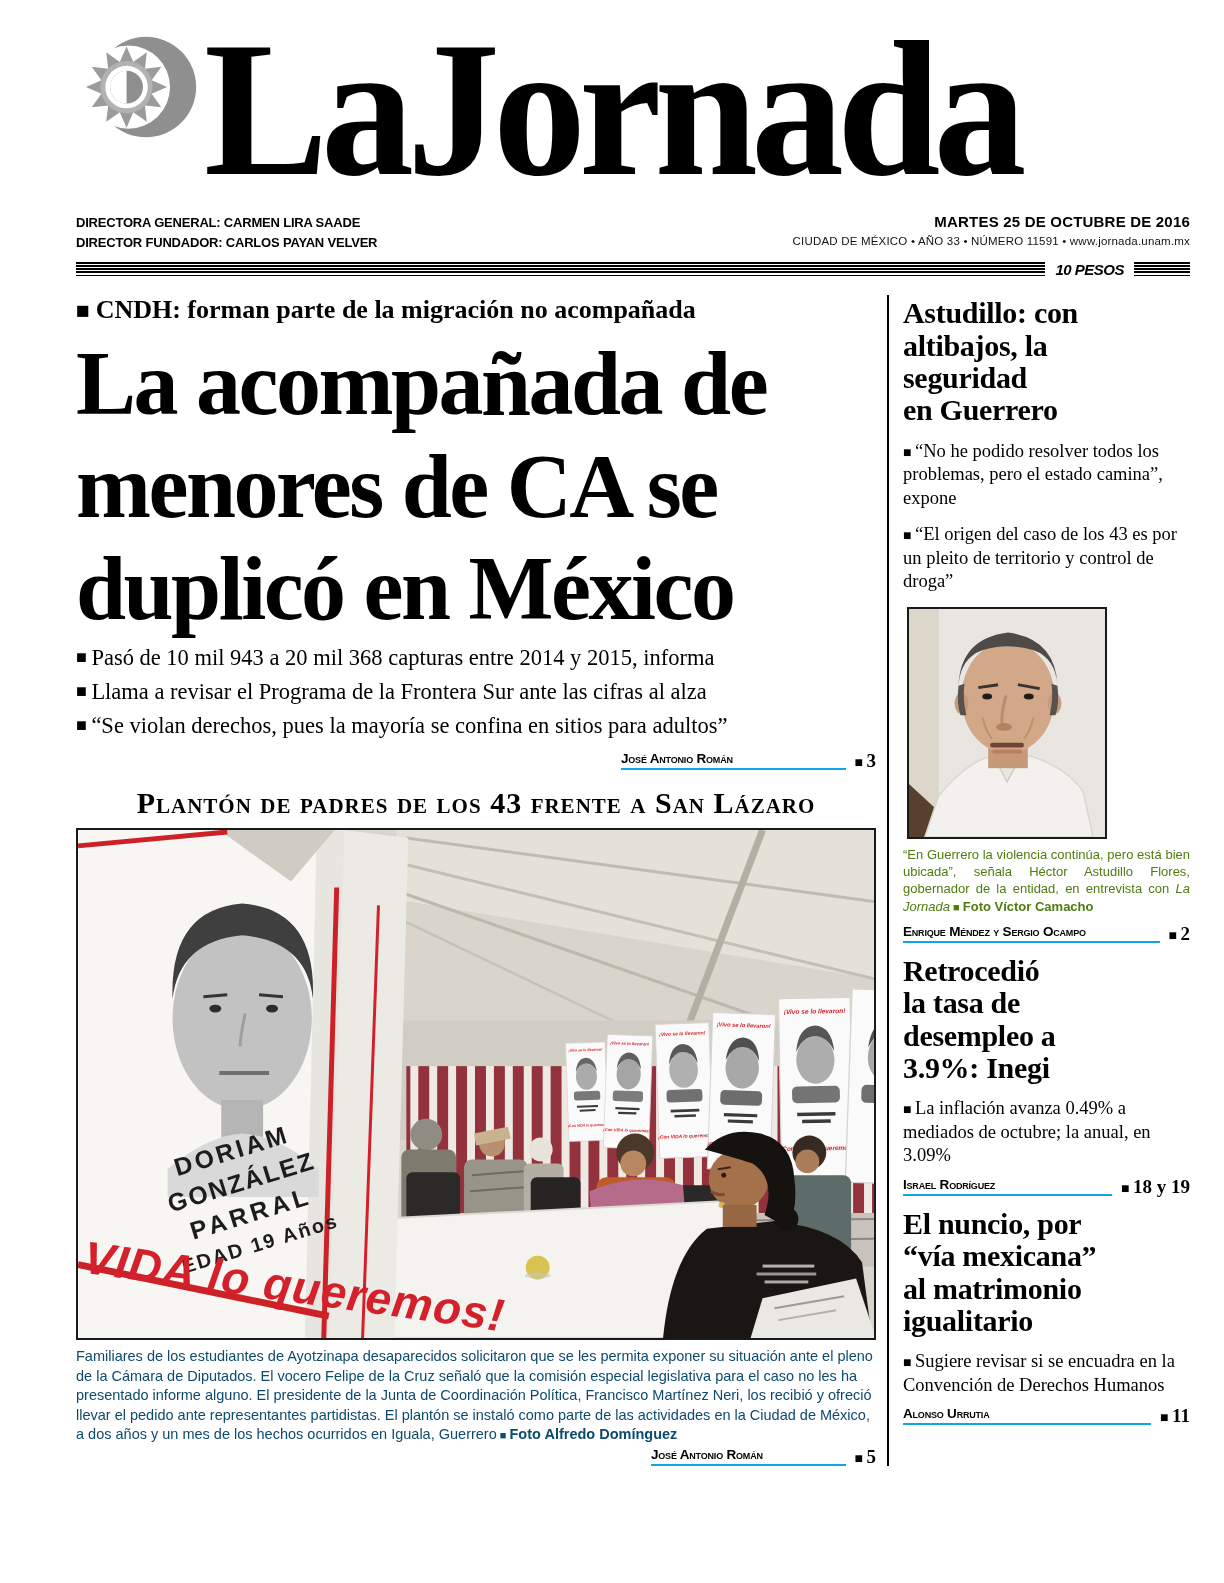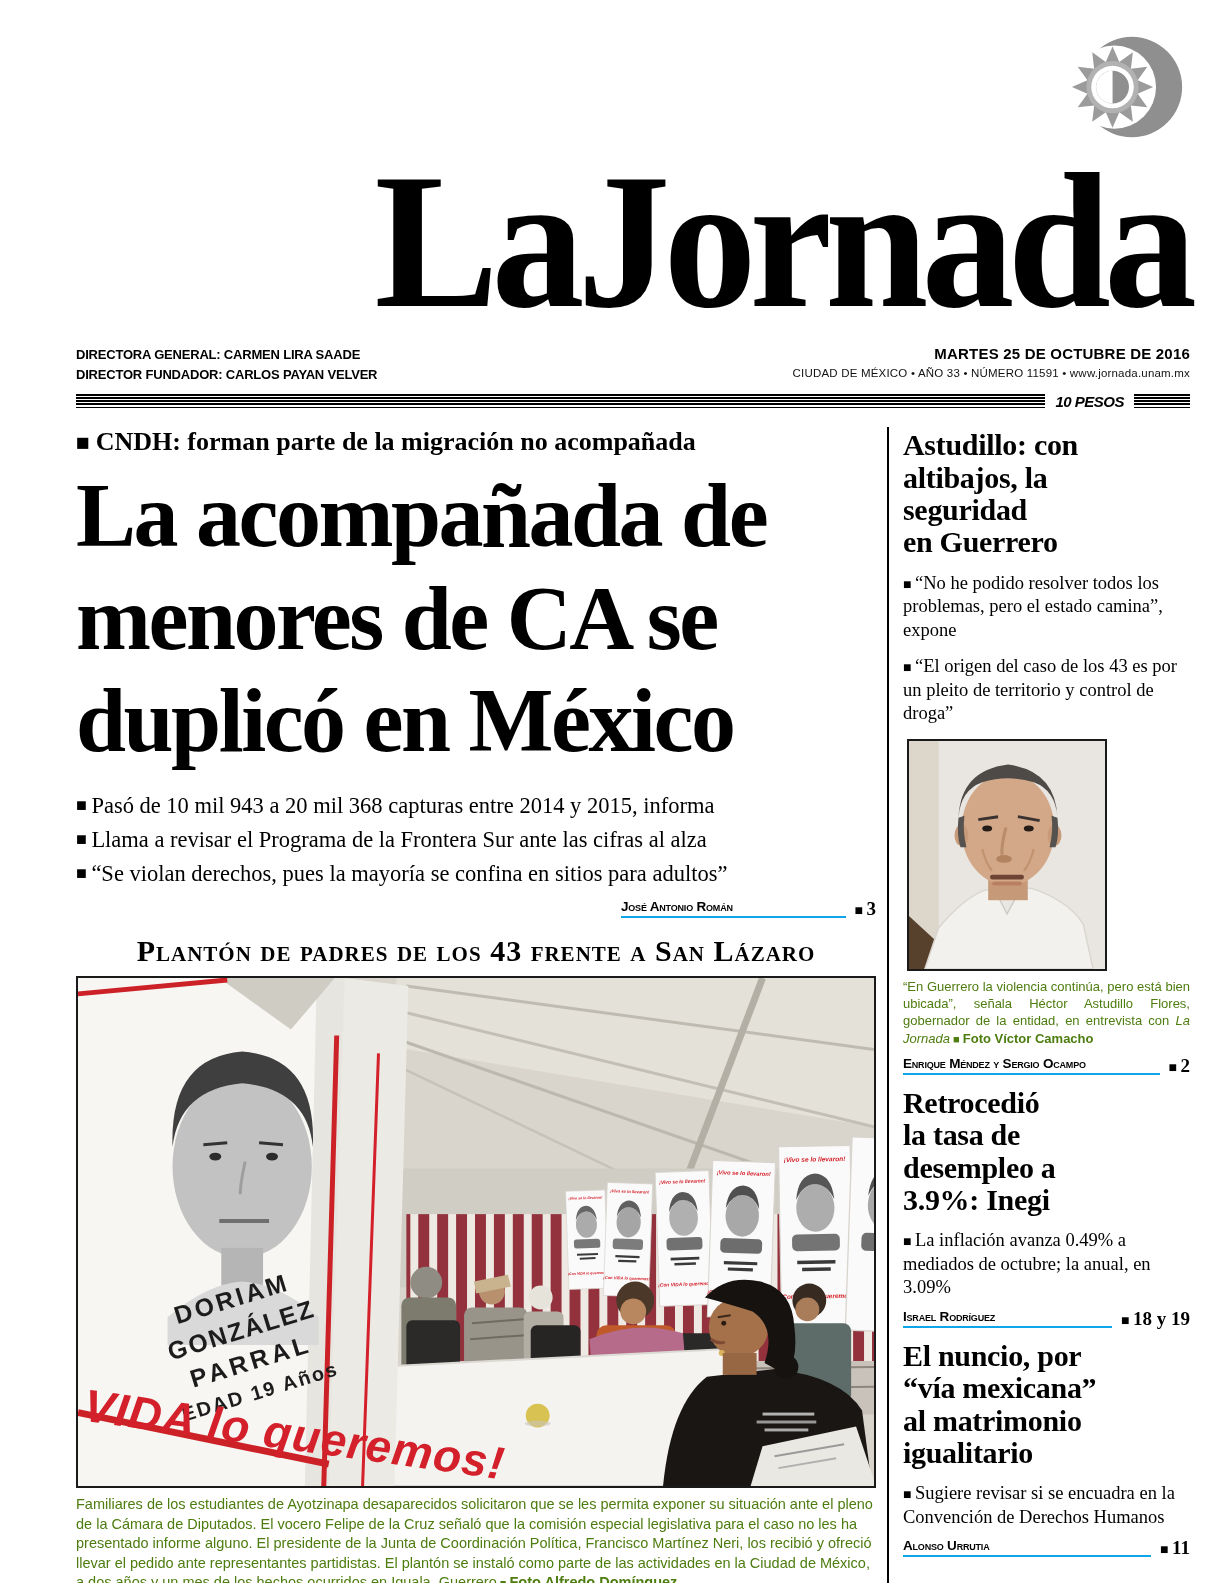--- a/index.html
+++ b/index.html
@@ -1,20 +1,20 @@
 <!DOCTYPE html>
 <html><head>
 <meta charset="utf-8">
 <style>
   html,body{margin:0;padding:0;background:#888;}
   .page{position:relative;width:1224px;height:1583px;margin:0 auto;background:#fff;
         padding:26px 34px 0 76px;box-sizing:border-box;overflow:hidden;color:#000;
         font-family:"Liberation Serif","DejaVu Serif",serif;}
   
-  .mast-row{display:flex;align-items:flex-end;flex-direction:column;}
+  .mast-row{display:flex;align-items:flex-start;}
   .logo{flex:0 0 auto;margin:0 4px 6px 8px;}
   .logo svg{display:block;width:116px;height:126px;}
   .mast-title{font-weight:bold;font-size:186px;line-height:.93;letter-spacing:-7px;
               white-space:nowrap;transform:scaleY(1.04);transform-origin:left bottom;}
   .mast-info{display:flex;justify-content:space-between;align-items:flex-start;margin-top:14px;}
   .directors div{font:bold 13px/1.55 "Liberation Sans","DejaVu Sans",sans-serif;letter-spacing:-.2px;}
   .dateblock{text-align:right;}
   .dateline{font:bold 15px/1.2 "Liberation Sans",sans-serif;letter-spacing:.2px;}
   .editionline{font:11.5px/1.2 "Liberation Sans",sans-serif;margin-top:4px;letter-spacing:.2px;color:#111;}
   .pricebar{position:relative;height:15px;margin-top:9px;
@@ -23,35 +23,35 @@
          font:italic bold 15px/21px "Liberation Sans",sans-serif;letter-spacing:-.5px;}
   
   .content{display:flex;margin-top:18px;}
   .main{width:800px;flex:0 0 auto;}
   .sidebar{flex:1;border-left:2px solid #000;margin-left:11px;padding-left:14px;min-width:0;}
   
   .kicker{font-weight:bold;font-size:26px;line-height:1.15;}
   .kicker::before{content:"■ ";font-size:23px;}
   .headline{font-weight:bold;font-size:90px;line-height:1.14;letter-spacing:-2.5px;
             white-space:pre-line;margin-top:8px;}
-  .lead-bullets{margin-top:16px;}
+  .lead-bullets{}
   .lead-bullet{font-size:22.5px;line-height:1.52;}
   .lead-bullet::before{content:"■ ";font-size:18px;position:relative;top:-2px;}
   .byline{display:flex;align-items:flex-end;margin-top:8px;}
   .byline.lead{width:255px;margin-left:auto;}
   .bname{flex:1;font-family:"Liberation Sans",sans-serif;font-variant:small-caps;font-weight:bold;
          font-size:13.5px;letter-spacing:-.2px;border-bottom:2px solid #0ea5e9;padding-bottom:2px;}
   .bpage{font-weight:bold;font-size:19px;margin-left:9px;white-space:nowrap;line-height:1;}
   .bpage::before{content:"■ ";font-size:14px;}
   
   .photo-title{text-align:center;font-weight:bold;font-size:30px;font-variant:small-caps;
                letter-spacing:1px;margin:16px 0 8px;}
   .main-photo{border:2px solid #1a1a1a;}
   .main-photo svg{display:block;width:100%;height:508px;}
-  .caption{font:14.5px/1.34 "Liberation Sans",sans-serif;color:#4d7c0f;margin-top:7px;}
+  .caption{font:14.5px/1.34 "Liberation Sans",sans-serif;color:#0c4a6e;margin-top:7px;}
   .credit{font-weight:bold;}
   .credit::before{content:" ■ ";font-size:11px;}
   .byline.photo{width:225px;margin-left:auto;margin-top:2px;}
   
   .sb-story{margin-bottom:12px;}
   .sb-head{font-weight:bold;font-size:30px;line-height:1.08;letter-spacing:-.3px;
            white-space:pre-line;margin:2px 0 0;}
   .sb-bullet{font-size:18.5px;line-height:1.27;margin-top:13px;}
   .sb-bullet::before{content:"■ ";font-size:14px;}
   .sb-photo{width:196px;border:2px solid #1a1a1a;margin:13px 0 7px 4px;}

